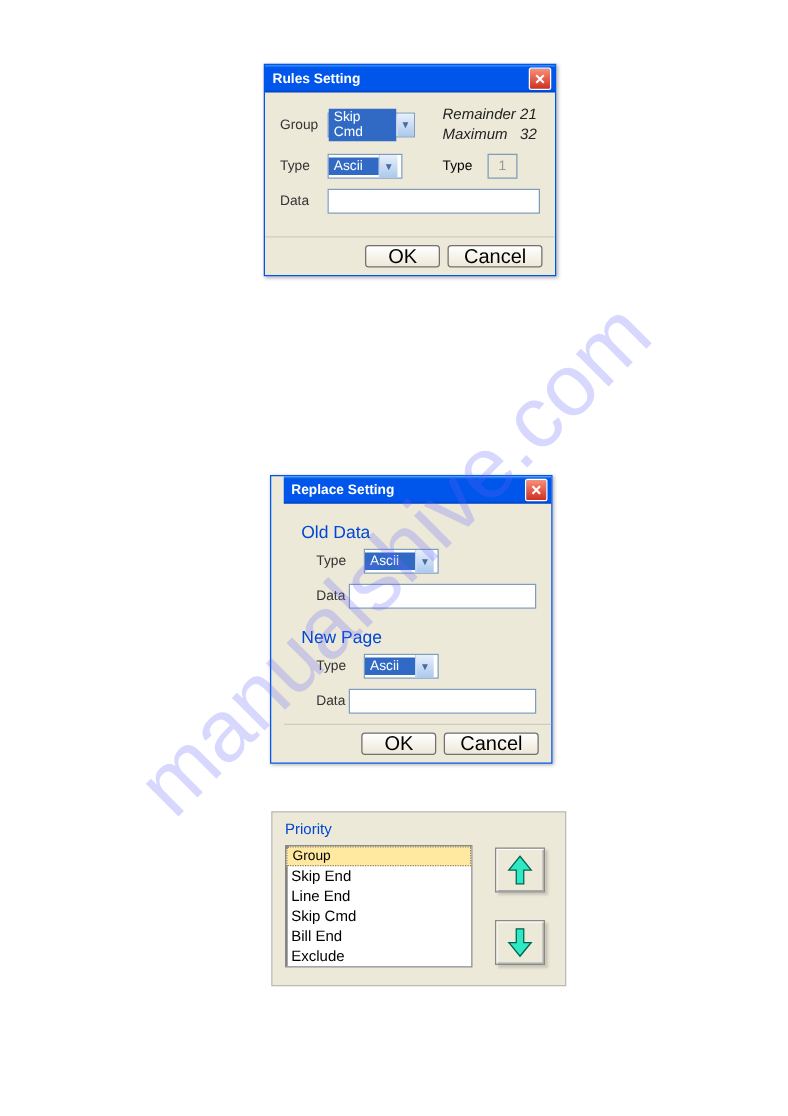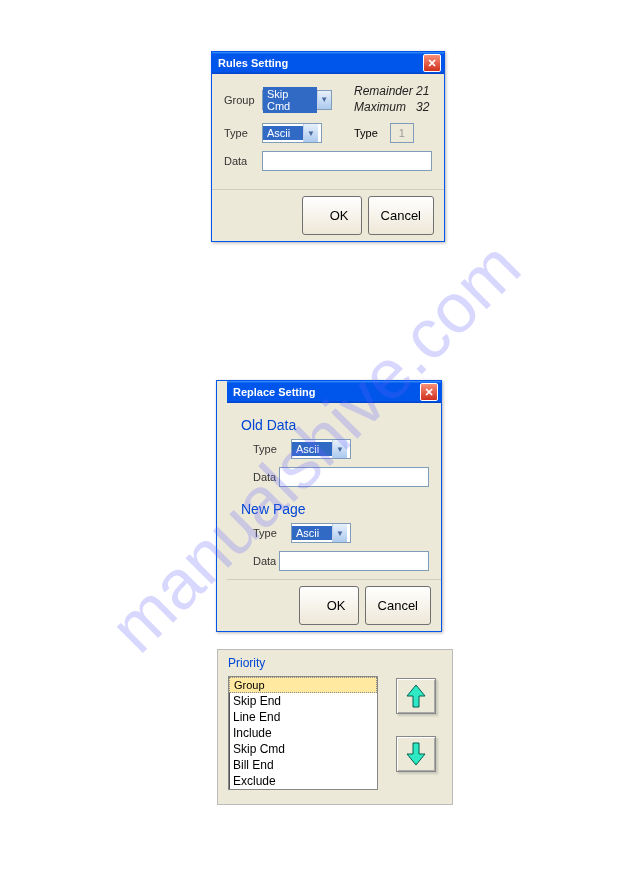--- a/index.html
+++ b/index.html
@@ -119,29 +119,28 @@
       font-style: italic;
     }
     .btn-row {
       border-top: 1px solid #d0ccc0;
       padding: 6px 10px;
       display: flex;
       justify-content: flex-end;
       gap: 6px;
     }
     .btn {
-      height: 39px;
+      height: 18px;
       min-width: 60px;
       border: 1px solid #707070;
       background: linear-gradient(to bottom, #fff, #eee8d8);
       border-radius: 3px;
-      font-size: 13px;
+      font-size: 16px;
       cursor: pointer;
       padding: 0 12px;
-      text-align: right;
     }
     .fieldset-label {
       color: #0046d5;
       font-size: 14px;
       margin: 4px 0 6px 2px;
     }
     .group-box {
       border-top: 0;
       margin-bottom: 8px;
       padding-bottom: 4px;
@@ -280,21 +279,20 @@
   </div>
 </div>
 
 <div class="priority-panel" style="left:217px; top:649px; width:236px;">
   <div class="priority-title">Priority</div>
   <div class="priority-body">
     <div class="listbox" id="priority-list">
         <div class="list-item sel">Group</div>
         <div class="list-item">Skip End</div>
         <div class="list-item">Line End</div>
-        <div class="list-item">Include</div>
         <div class="list-item">Skip Cmd</div>
         <div class="list-item">Bill End</div>
         <div class="list-item">Exclude</div>
       </div>
     <div class="arrow-btns">
       <div class="arrow-btn">
         <svg width="22" height="26" viewBox="0 0 22 26">
           <path d="M11 2 L20 13 L14 13 L14 24 L8 24 L8 13 L2 13 Z" fill="#2fe8c4" stroke="#006050" stroke-width="1"></path>
         </svg>
       </div>

